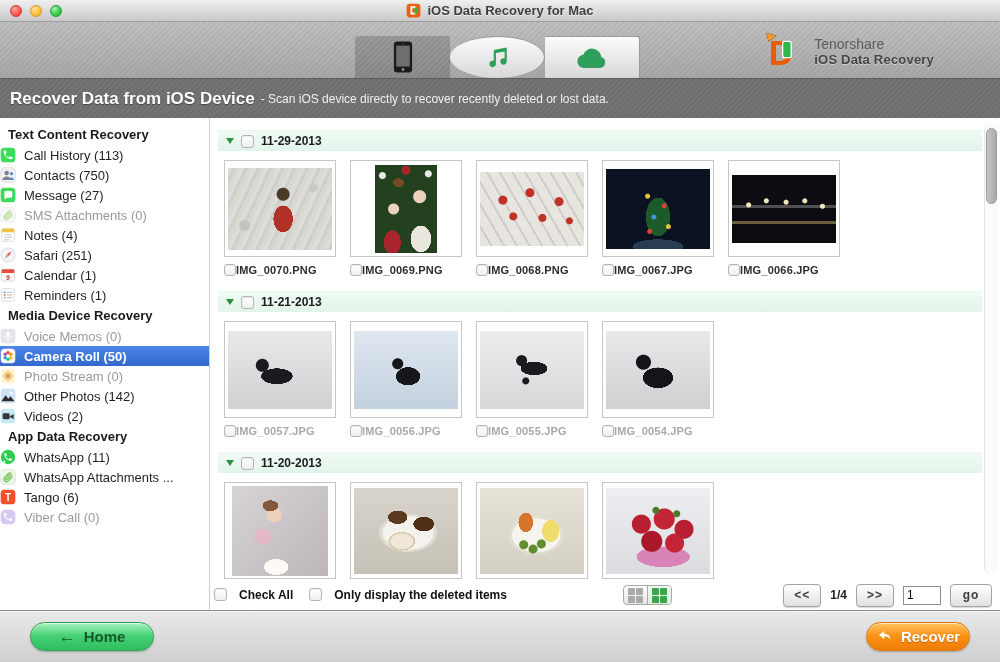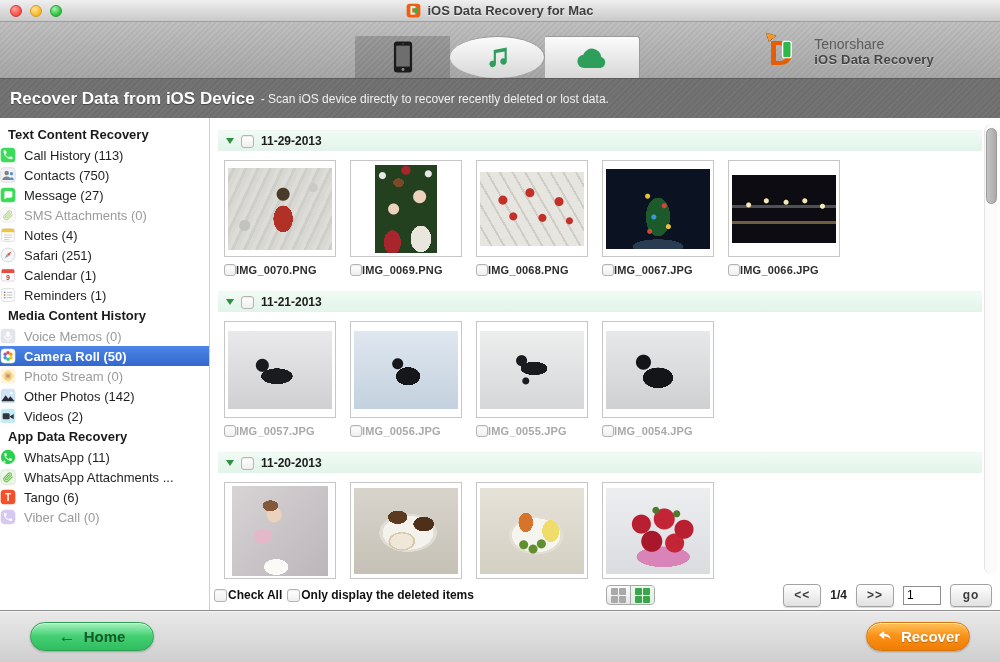--- a/index.html
+++ b/index.html
@@ -144,21 +144,21 @@
     radial-gradient(circle at 34% 42%,#b81f30 9px,transparent 10px),
     radial-gradient(circle at 56% 36%,#c32536 10px,transparent 11px),
     radial-gradient(circle at 75% 48%,#b81f30 9px,transparent 10px),
     radial-gradient(circle at 44% 62%,#a8182a 10px,transparent 11px),
     radial-gradient(circle at 66% 64%,#c32536 9px,transparent 10px),
     radial-gradient(ellipse 44px 17px at 55% 80%,#d884b8 60%,transparent 61%),
     linear-gradient(#eceef0,#dadce0)}
   
   .bottombar{height:30px;background:#fff;display:flex;align-items:center;box-sizing:border-box}
   .bb-spacer{width:210px;height:100%;border-right:1px solid #cfcfcf;box-sizing:border-box;flex:0 0 auto}
-  .bb-left{display:flex;align-items:center;gap:1px;margin-left:4px}
+  .bb-left{display:flex;align-items:flex-start;gap:12px;margin-left:4px}
   .bb-label{font-size:12px;font-weight:bold;color:#111;margin-right:4px}
   .vt{display:flex;border:1px solid #a9a9a9;border-radius:4px;overflow:hidden;background:linear-gradient(#fdfdfd,#e6e6e6);margin-left:auto}
   .vt-cell{width:23px;height:18px;display:grid;grid-template-columns:7px 7px;grid-template-rows:7px 7px;gap:1px;place-content:center;cursor:pointer}
   .vt-cell.active{background:linear-gradient(#eef7ef,#ddefdf);border-left:1px solid #a9a9a9}
   .vt-cell span{background:#a9a9a9;border-radius:1px}
   .vt-cell.active span{background:#3aa54b}
   .pager{display:flex;align-items:center;gap:9px;margin-left:auto;margin-right:8px}
   .pg-btn{min-width:36px;height:21px;border:1px solid #a3a3a3;border-radius:4px;background:linear-gradient(#ffffff,#e1e1e1);
     font-weight:bold;font-size:12px;color:#3d3d3d;display:flex;align-items:center;justify-content:center;cursor:pointer;
     box-shadow:0 1px 1px rgba(0,0,0,.15);letter-spacing:1px}
@@ -332,21 +332,21 @@
             <circle cx="7" cy="8" r="1.4" fill="#4a90d9"></circle>
             <circle cx="7" cy="12" r="1.4" fill="#e8882a"></circle>
             <circle cx="7" cy="16" r="1.4" fill="#9aa0a8"></circle>
             <line x1="10" y1="8" x2="18.5" y2="8" stroke="#b8b8b8" stroke-width="1.4"></line>
             <line x1="10" y1="12" x2="18.5" y2="12" stroke="#b8b8b8" stroke-width="1.4"></line>
             <line x1="10" y1="16" x2="18.5" y2="16" stroke="#b8b8b8" stroke-width="1.4"></line>
           </svg>
         </span>
         <span>Reminders (1)</span>
       </div>
-      <div class="side-header">Media Content History</div>
+      <div class="side-header">Media Device Recovery</div>
       <div class="side-item disabled">
         <span class="ic">
           <svg width="16" height="16" viewBox="0 0 24 24">
             <rect x="1" y="1" width="22" height="22" rx="5.5" fill="#d0d5db"></rect>
             <path fill="#fff" d="M12 14.5a3.2 3.2 0 0 0 3.2-3.2V6.2a3.2 3.2 0 0 0-6.4 0v5.1A3.2 3.2 0 0 0 12 14.5zM6.5 11.3a5.5 5.5 0 0 0 11 0h1.9a7.4 7.4 0 0 1-6 7.1V21h-2.8v-2.6a7.4 7.4 0 0 1-6-7.1h1.9z" transform="translate(2.4 2.4) scale(.8)"></path>
           </svg>
         </span>
         <span>Voice Memos (0)</span>
       </div>
       <div class="side-item selected">

